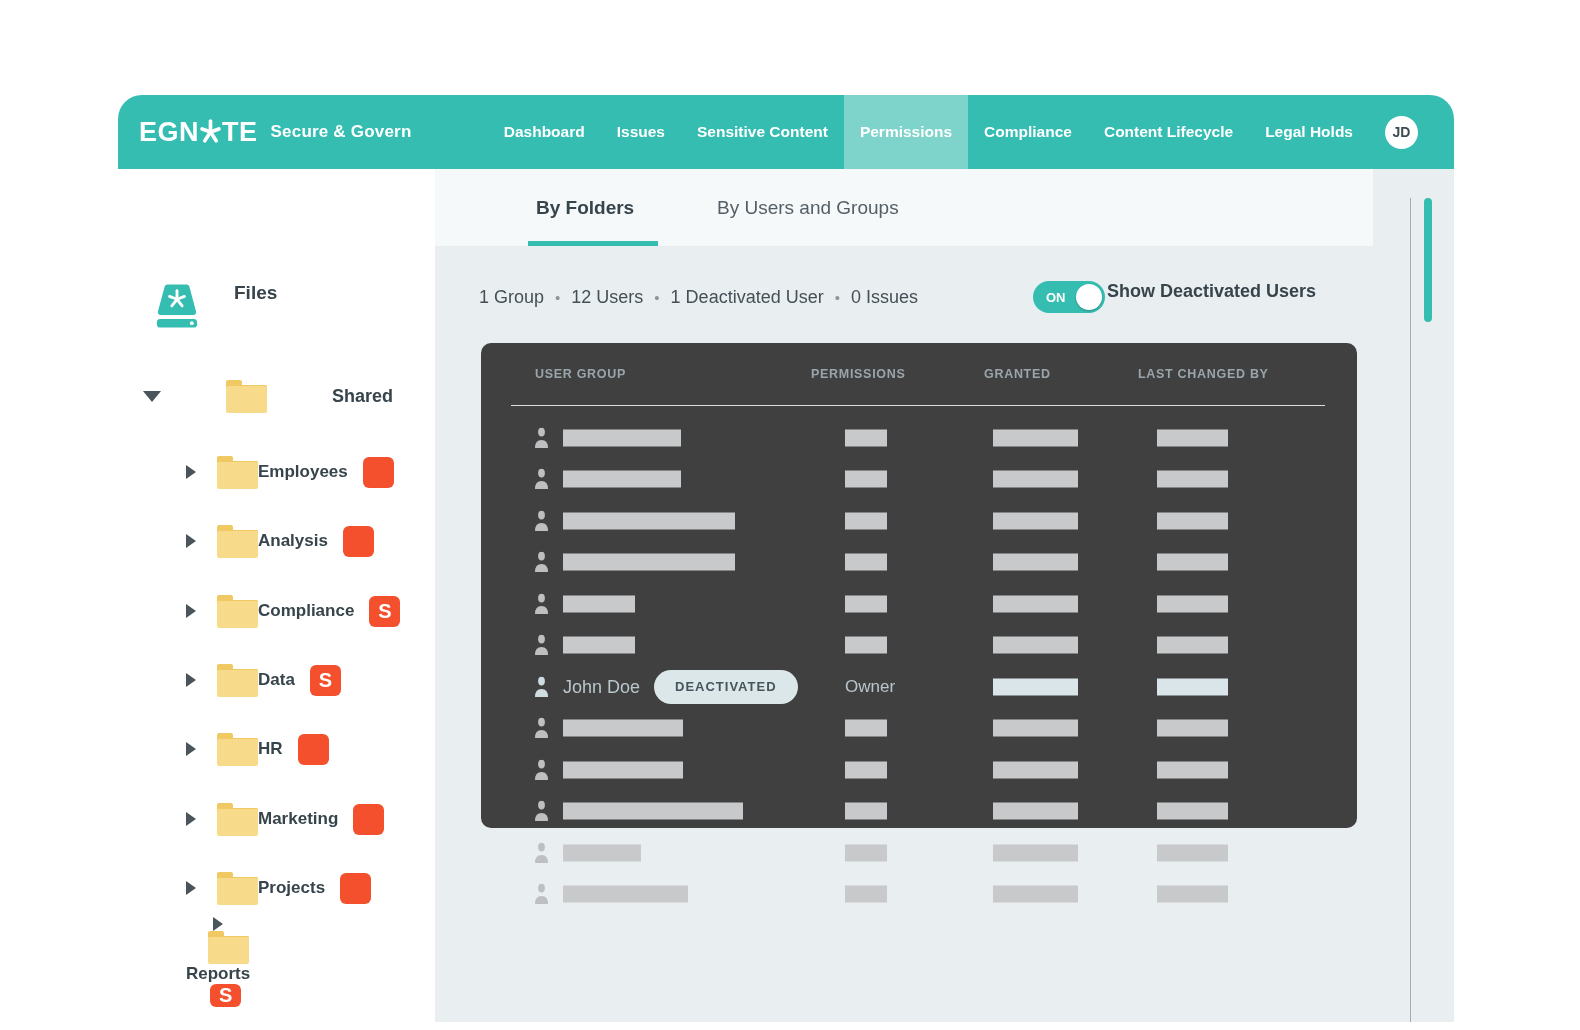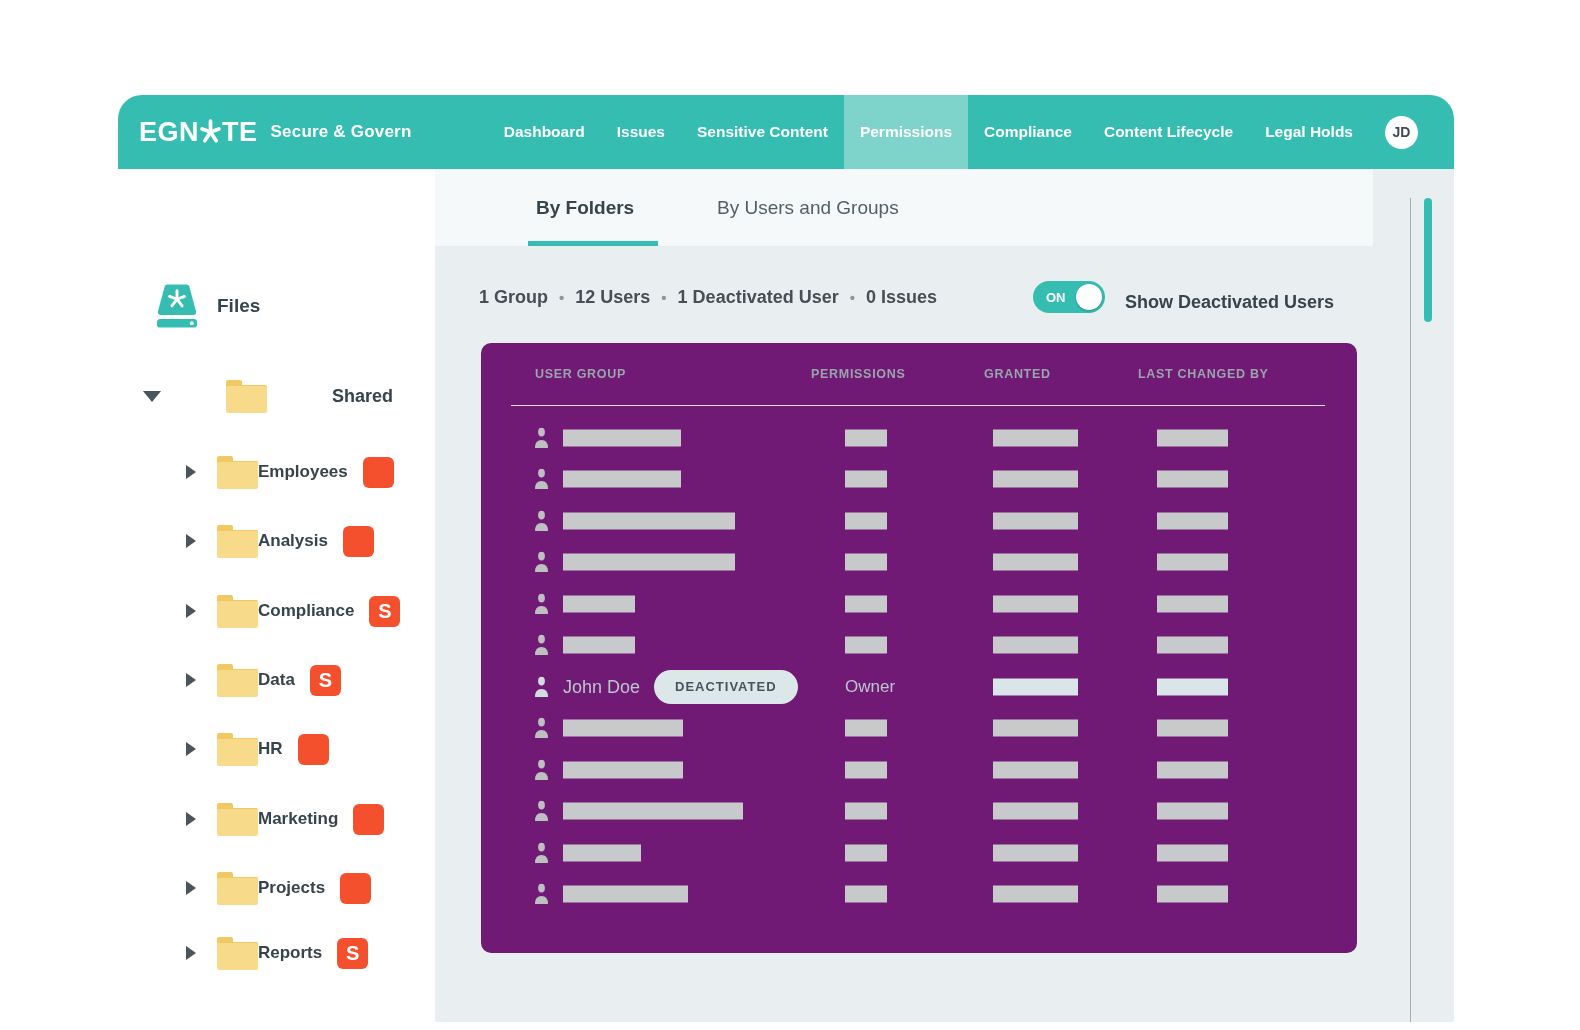--- a/index.html
+++ b/index.html
@@ -27,50 +27,50 @@
   .content{display:flex;height:861px;}
   .sidebar{width:317px;background:#fff;position:relative;flex:none;}
   .main{flex:1;background:var(--main-bg);position:relative;}
   .tabstrip{position:absolute;left:0;top:0;width:938px;height:77px;background:var(--tabstrip-bg);}
   .tab{position:absolute;top:0;height:77px;display:flex;align-items:center;font-size:19px;cursor:pointer;}
   .tab.folders{left:101px;font-weight:bold;color:var(--text-dark);}
   .tab.users{left:282px;font-weight:500;color:#535F66;}
   .tab-underline{position:absolute;left:93px;top:72px;width:130px;height:5px;background:var(--accent);}
   
   .statsbar{position:absolute;left:44px;top:110px;height:36px;display:flex;align-items:center;
-            font-size:18px;font-weight:700;color:#454F55;}
+            font-size:18px;font-weight:400;color:#454F55;}
   .statsbar .bullet{color:#8C979D;margin:0 11px;font-size:15px;}
-  .togglewrap{position:absolute;left:598px;top:112px;display:flex;align-items:flex-end;gap:20px;}
+  .togglewrap{position:absolute;left:598px;top:112px;display:flex;align-items:flex-start;gap:2px;}
   .toggle{width:72px;height:32px;border-radius:16px;background:var(--accent);position:relative;cursor:pointer;flex:none;}
   .toggle .on{position:absolute;left:13px;top:50%;transform:translateY(-50%);color:#fff;font-size:13px;font-weight:bold;}
   .toggle .knob{position:absolute;right:3px;top:3px;width:26px;height:26px;background:#fff;border-radius:50%;
                 box-shadow:0 1px 2px rgba(0,0,0,.25);}
   .toggle-label{font-size:18px;font-weight:bold;color:var(--text-dark);white-space:nowrap;}
   
-  .card{position:absolute;left:46px;top:174px;width:876px;height:610px;background:#701a75;border-radius:10px;}
+  .card{position:absolute;left:46px;top:174px;width:876px;height:485px;background:#404040;border-radius:10px;}
   .th{position:absolute;top:24px;font-size:12.5px;font-weight:bold;color:var(--text-gray);letter-spacing:.7px;}
   .th.c1{left:54px;} .th.c2{left:330px;} .th.c3{left:503px;} .th.c4{left:657px;}
   .thdivider{position:absolute;left:30px;right:32px;top:62px;height:1px;background:#DBDEDF;}
   .rows{position:absolute;top:74px;left:0;right:0;}
   .row{height:41.5px;position:relative;}
   .cell-icon{position:absolute;left:52px;top:50%;transform:translateY(-50%);display:flex;}
   .bar{position:absolute;top:50%;transform:translateY(-50%);height:17px;background:var(--bar);}
   .bar.name{left:82px;} .bar.perm{left:364px;width:42px;} .bar.granted{left:512px;width:85px;} .bar.last{left:676px;width:71px;}
   .row.deactivated .bar.granted,.row.deactivated .bar.last{background:var(--bar-muted);}
   .row.deactivated .cell-icon svg path,.row.deactivated .cell-icon svg ellipse{fill:var(--icon-muted);}
   .dname{position:absolute;left:82px;top:50%;transform:translateY(-50%);font-size:18px;color:var(--text-muted);}
   .dbadge{position:absolute;left:173px;top:50%;transform:translateY(-50%);height:34px;line-height:34px;
           padding:0 21px;border-radius:17px;background:var(--badge-bg);color:#44555C;
           font-size:13px;font-weight:bold;letter-spacing:1px;}
   .dperm{position:absolute;left:364px;top:50%;transform:translateY(-50%);font-size:17px;color:var(--text-muted);}
   
   .hairline{position:absolute;left:975px;top:29px;bottom:0;width:1px;background:#A7ACAF;}
   .thumb{position:absolute;left:989px;top:29px;width:8px;height:124px;border-radius:4px;background:var(--accent);cursor:pointer;}
   
-  .files-row{position:absolute;left:37px;top:113px;display:flex;align-items:center;gap:18px;cursor:pointer;}
+  .files-row{position:absolute;left:37px;top:113px;display:flex;gap:35px;cursor:pointer;}
   .files-label{font-size:19px;font-weight:bold;color:var(--text-dark);}
   .shared-row{position:absolute;left:25px;top:205px;height:44px;display:flex;align-items:center;cursor:pointer;gap:48px;}
   .caret-down{width:0;height:0;border-left:9px solid transparent;border-right:9px solid transparent;
               border-top:11px solid #49545B;flex:none;}
   .caret-right{width:0;height:0;border-top:7px solid transparent;border-bottom:7px solid transparent;
                border-left:10px solid #49545B;flex:none;}
   .shared-row .folder-ico{margin-left:17px;}
   .shared-row .shared-label{margin-left:17px;font-size:18px;font-weight:bold;color:var(--text-dark);}
   .folder-row{position:absolute;left:68px;height:40px;display:flex;align-items:center;cursor:pointer;}
   .folder-row .folder-ico{margin-left:21px;display:flex;}
@@ -220,21 +220,21 @@
     <span class="folder-ico">
               <svg width="41" height="33" viewBox="0 0 41 33">
     <rect x="0" y="0" width="16" height="10" rx="2" fill="var(--folder-dark)"></rect>
     <rect x="13" y="5" width="28" height="7" rx="1.5" fill="var(--folder-dark)"></rect>
     <rect x="0" y="6" width="41" height="27" rx="2" fill="var(--folder)"></rect>
   </svg>
             </span>
     <span class="folder-label">Projects</span>
     <span class="s-badge" hidden=""></span>
   </div>
-          <div class="folder-row" style="top: 764px;">
+          <div class="folder-row" style="top: 748px; flex-direction: column;">
     <span class="caret-right"></span>
     <span class="folder-ico">
               <svg width="41" height="33" viewBox="0 0 41 33">
     <rect x="0" y="0" width="16" height="10" rx="2" fill="var(--folder-dark)"></rect>
     <rect x="13" y="5" width="28" height="7" rx="1.5" fill="var(--folder-dark)"></rect>
     <rect x="0" y="6" width="41" height="27" rx="2" fill="var(--folder)"></rect>
   </svg>
             </span>
     <span class="folder-label">Reports</span>
     <span class="s-badge">S</span>

